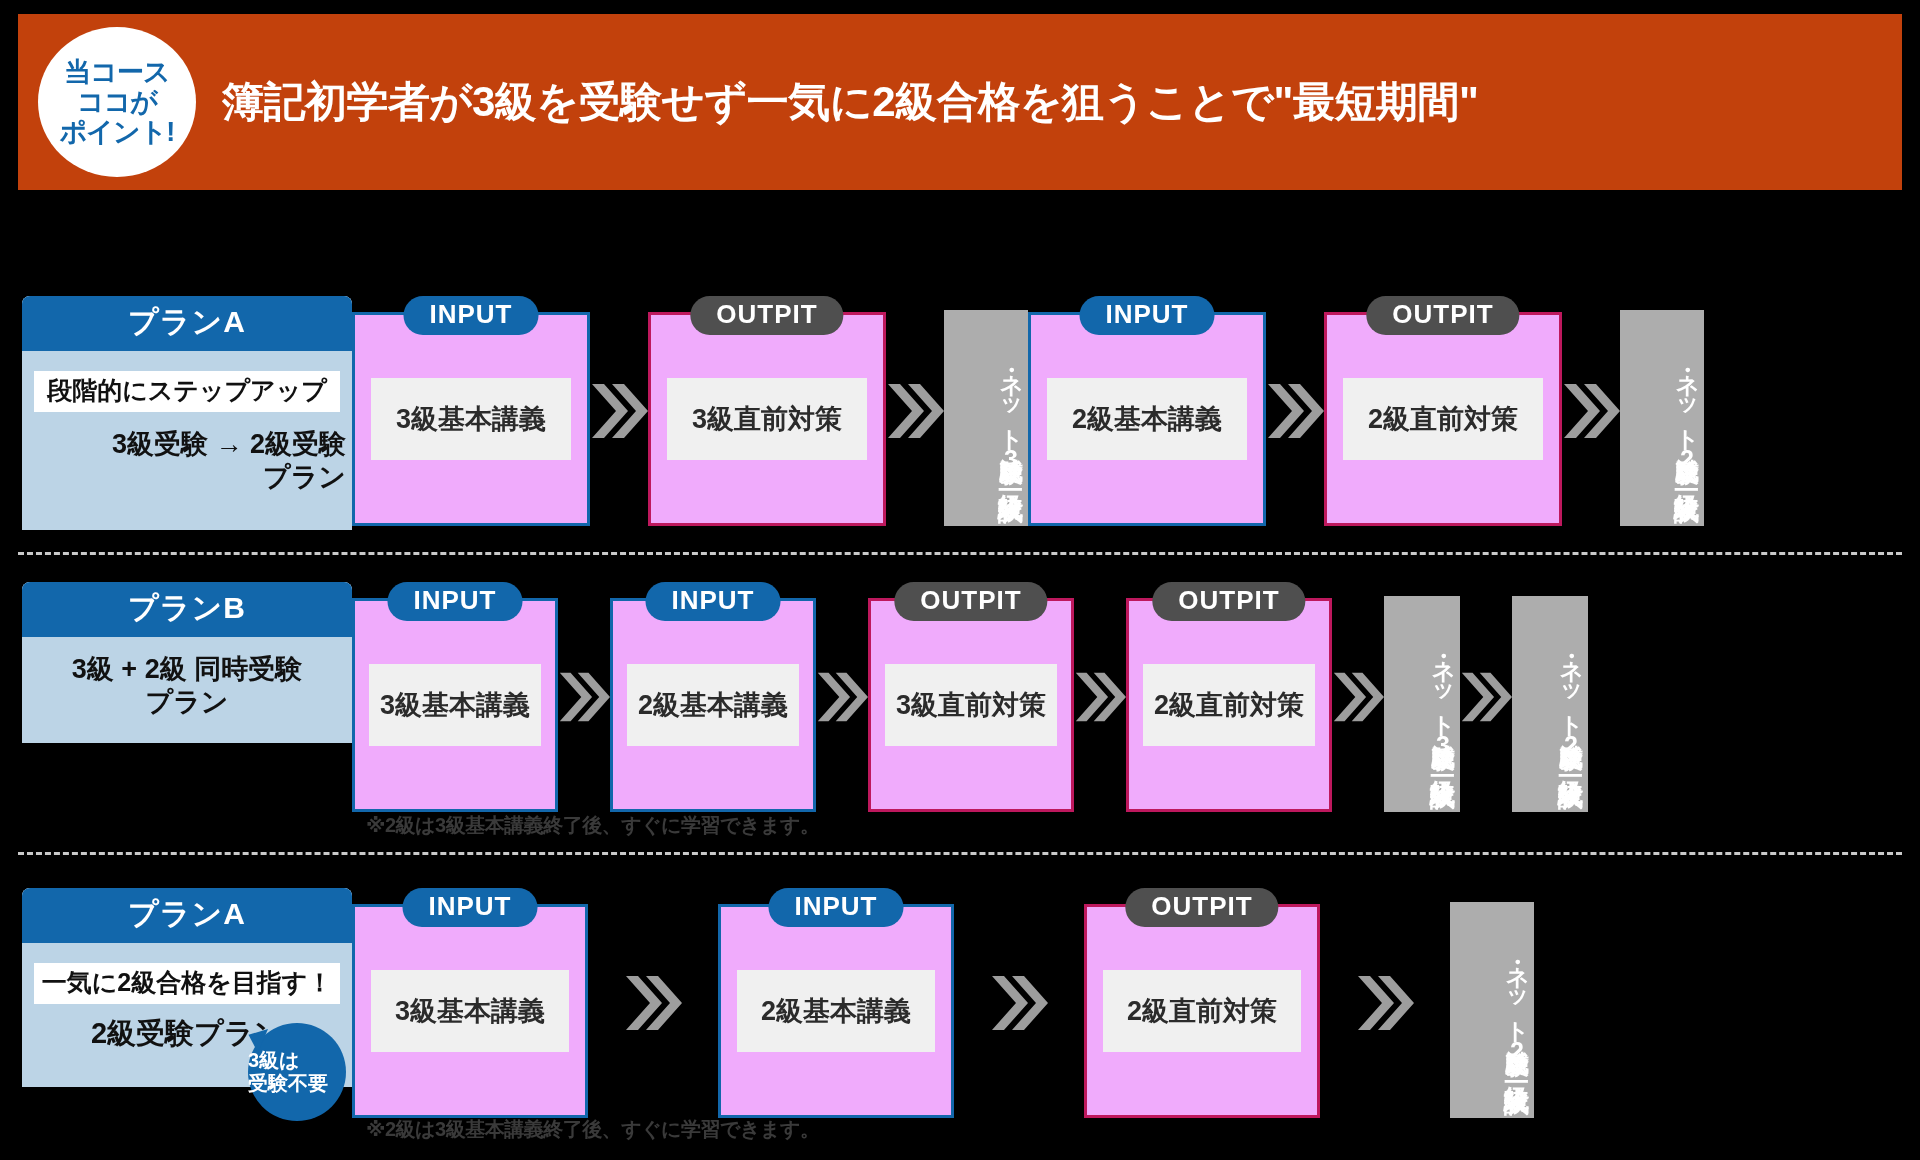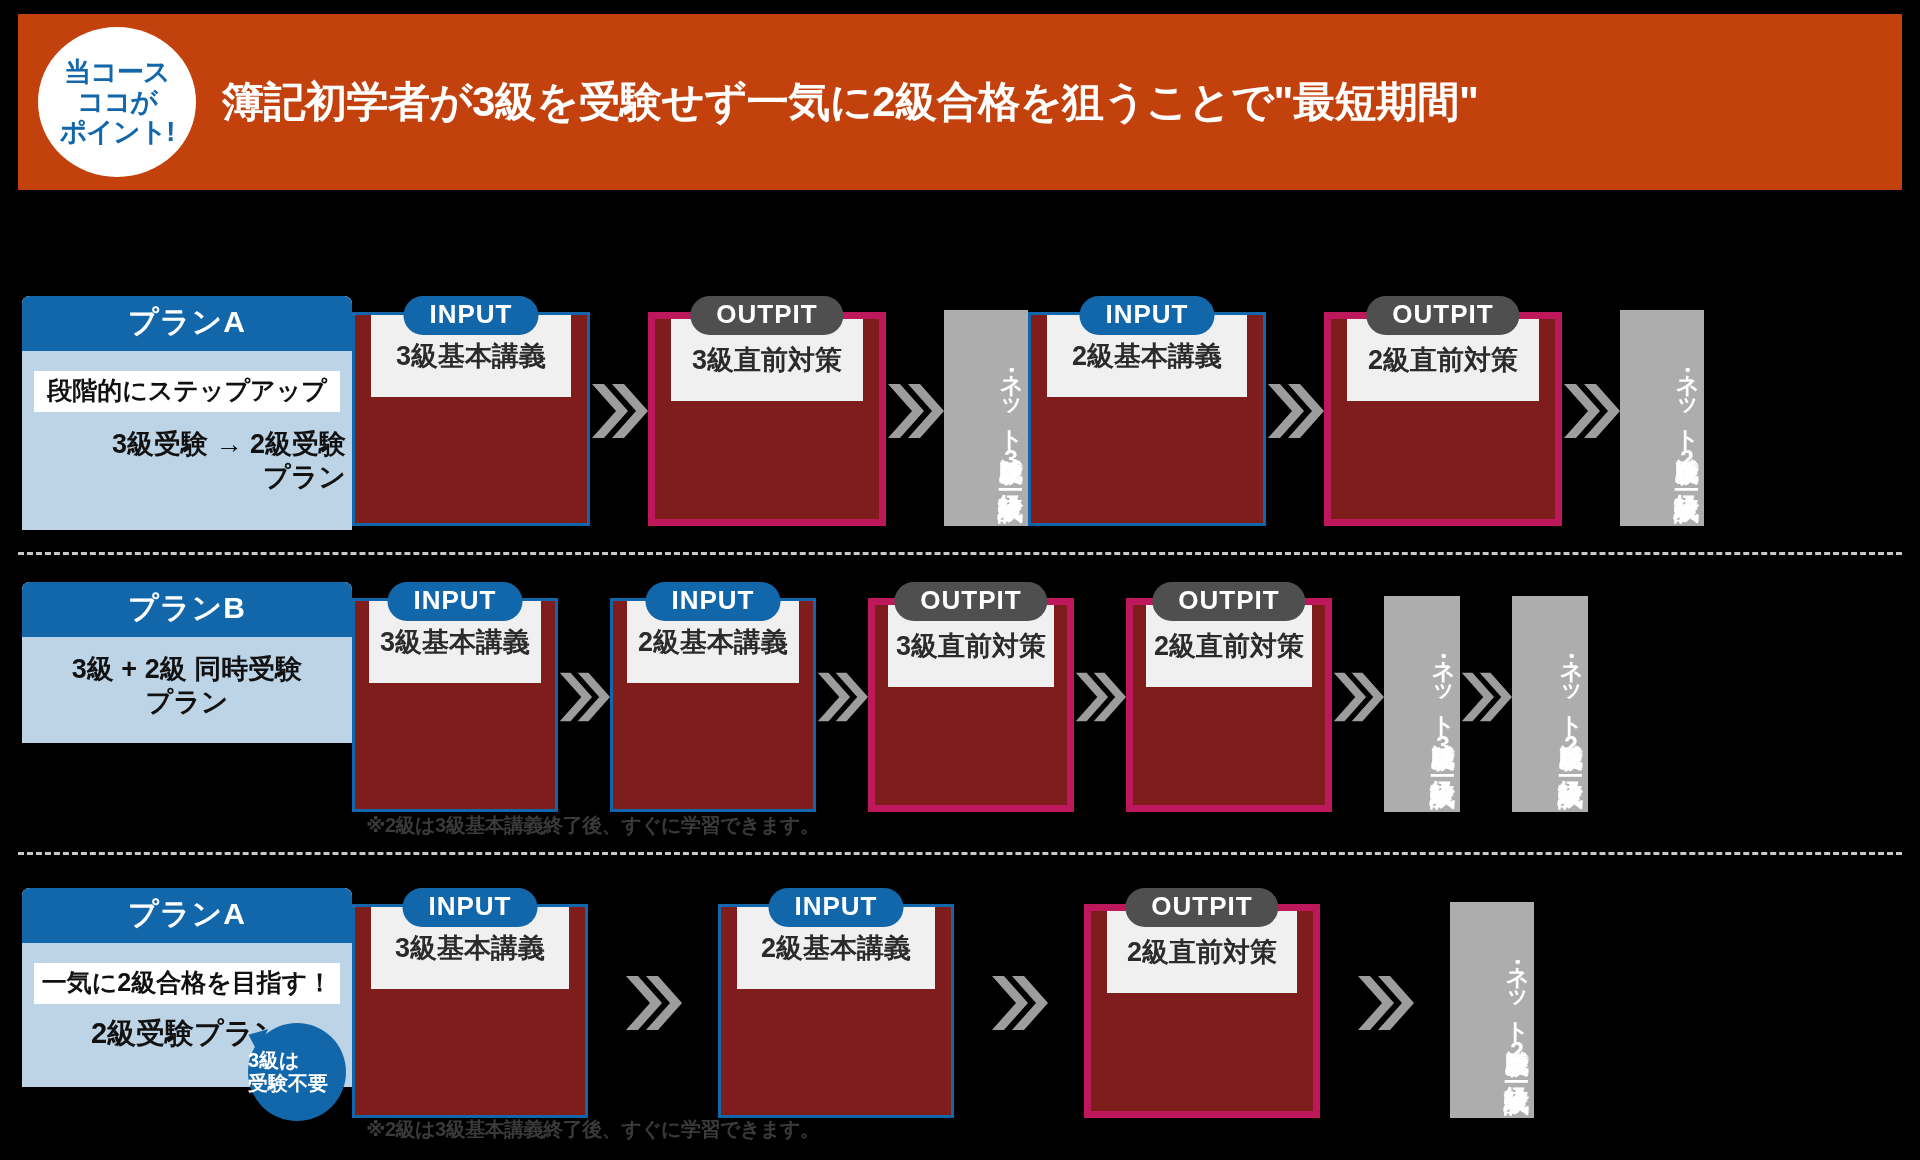--- a/index.html
+++ b/index.html
@@ -72,26 +72,26 @@
     content:"";position:absolute;left:4px;top:6px;
     width:0;height:0;border-left:20px solid #1267ab;
     border-bottom:16px solid transparent;border-top:4px solid transparent;
     transform:rotate(-28deg);
   }
 
   
   .steps{display:flex;align-items:flex-start;flex:1 1 auto;}
   .step{position:relative;flex:0 0 auto;}
   .step-box{
-    background:#7f1d1d;height:214px;box-sizing:border-box;
-    display:flex;justify-content:center;
+    background:#f0abfc;height:214px;box-sizing:border-box;
+    display:flex;align-items:center;justify-content:center;
     margin-top:16px;
   }
   .step-box.blue{border:3px solid #1267ab;}
-  .step-box.dark{border:7px solid #be185d;}
+  .step-box.dark{border:3px solid #be185d;}
   .step-inner{
     background:#f0f0f0;width:86%;height:82px;
     display:flex;align-items:center;justify-content:center;
     color:#2b2b2b;font-weight:bold;font-size:27px;white-space:nowrap;
   }
   .pill{
     position:absolute;top:0;left:50%;transform:translateX(-50%);
     color:#fff;font-weight:bold;font-size:26px;letter-spacing:1px;
     padding:3px 26px 5px;border-radius:22px;z-index:3;white-space:nowrap;
   }

